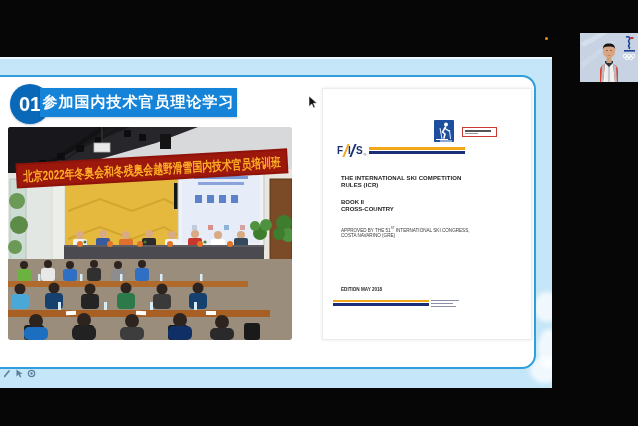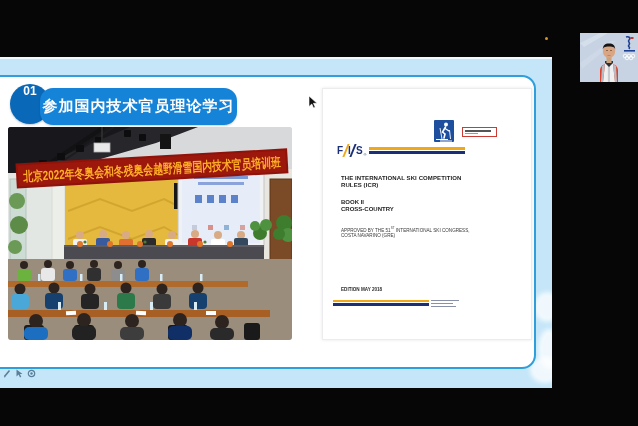--- a/index.html
+++ b/index.html
@@ -21,30 +21,29 @@
   
   .slide-panel{
     left:-28px;top:18px;width:564px;height:294px;
     background:#ffffff;border:2px solid #2f9fdb;border-radius:14px;
     box-sizing:border-box;
   }
 
   
   .num-badge{
     left:10px;top:84px;width:40px;height:40px;border-radius:50%;
-    background:#0a68b8;color:#fff;font-weight:bold;font-size:12px;
-    display:flex;justify-content:center;
+    background:#0a68b8;color:#fff;font-weight:bold;font-size:20px;
+    display:flex;align-items:center;justify-content:center;
     box-shadow:0 1px 2px rgba(0,40,80,.25);
   }
   .title-banner{
-    left:40px;top:88px;width:197px;height:37px;background:#1583d8;
+    left:40px;top:88px;width:197px;height:29px;background:#1583d8;
     color:#ffffff;font-size:15px;font-weight:bold;letter-spacing:1px;
     display:flex;align-items:center;justify-content:center;
     box-shadow:0 1px 2px rgba(0,40,80,.2);
-    border-radius:13px;
   }
 
   
   .photo{
     left:8px;top:127px;width:284px;height:213px;border-radius:3px;
     overflow:hidden;background:#d8d9db;
   }
 
   
   .doc-page{

